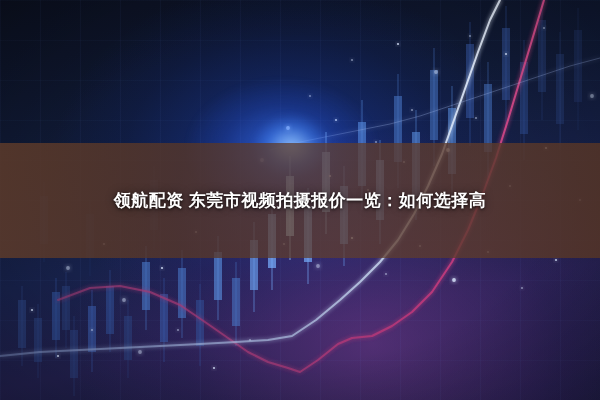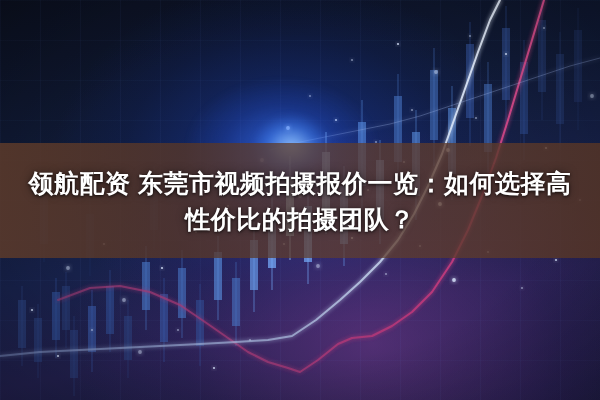--- a/index.html
+++ b/index.html
@@ -43,21 +43,21 @@
         rgba(96,62,46,0.74) 55%,
         rgba(92,58,44,0.80) 80%,
         rgba(84,52,38,0.86) 100%);
     mix-blend-mode:normal;
   }
   #title-wrap{
     position:absolute;left:0;right:0;top:143px;height:115px;
     display:flex;flex-direction:column;align-items:center;justify-content:center;
   }
   .title-line{
-    color:#ffffff;font-weight:700;font-size:25px;line-height:36px;
+    color:#ffffff;font-weight:700;font-size:17px;line-height:36px;
     letter-spacing:.5px;white-space:nowrap;
     text-shadow:0 1px 3px rgba(0,0,0,.75),0 0 10px rgba(0,0,0,.45);
   }
   
   #chart-svg{position:absolute;inset:0;}
 </style>
 </head>
 <body>
 
 <div id="banner">
@@ -217,16 +217,15 @@
   </svg>
 
   <div class="layer" id="bg-glow-left"></div>
   <div class="layer" id="bg-glow-core"></div>
   <div class="layer" id="bg-vignette"></div>
 
   <div id="title-band"></div>
 
   <div id="title-wrap">
     <div class="title-line">领航配资 东莞市视频拍摄报价一览：如何选择高</div>
-    <div class="title-line">性价比的拍摄团队？</div>
   </div>
 
 </div>
 
 </body></html>

